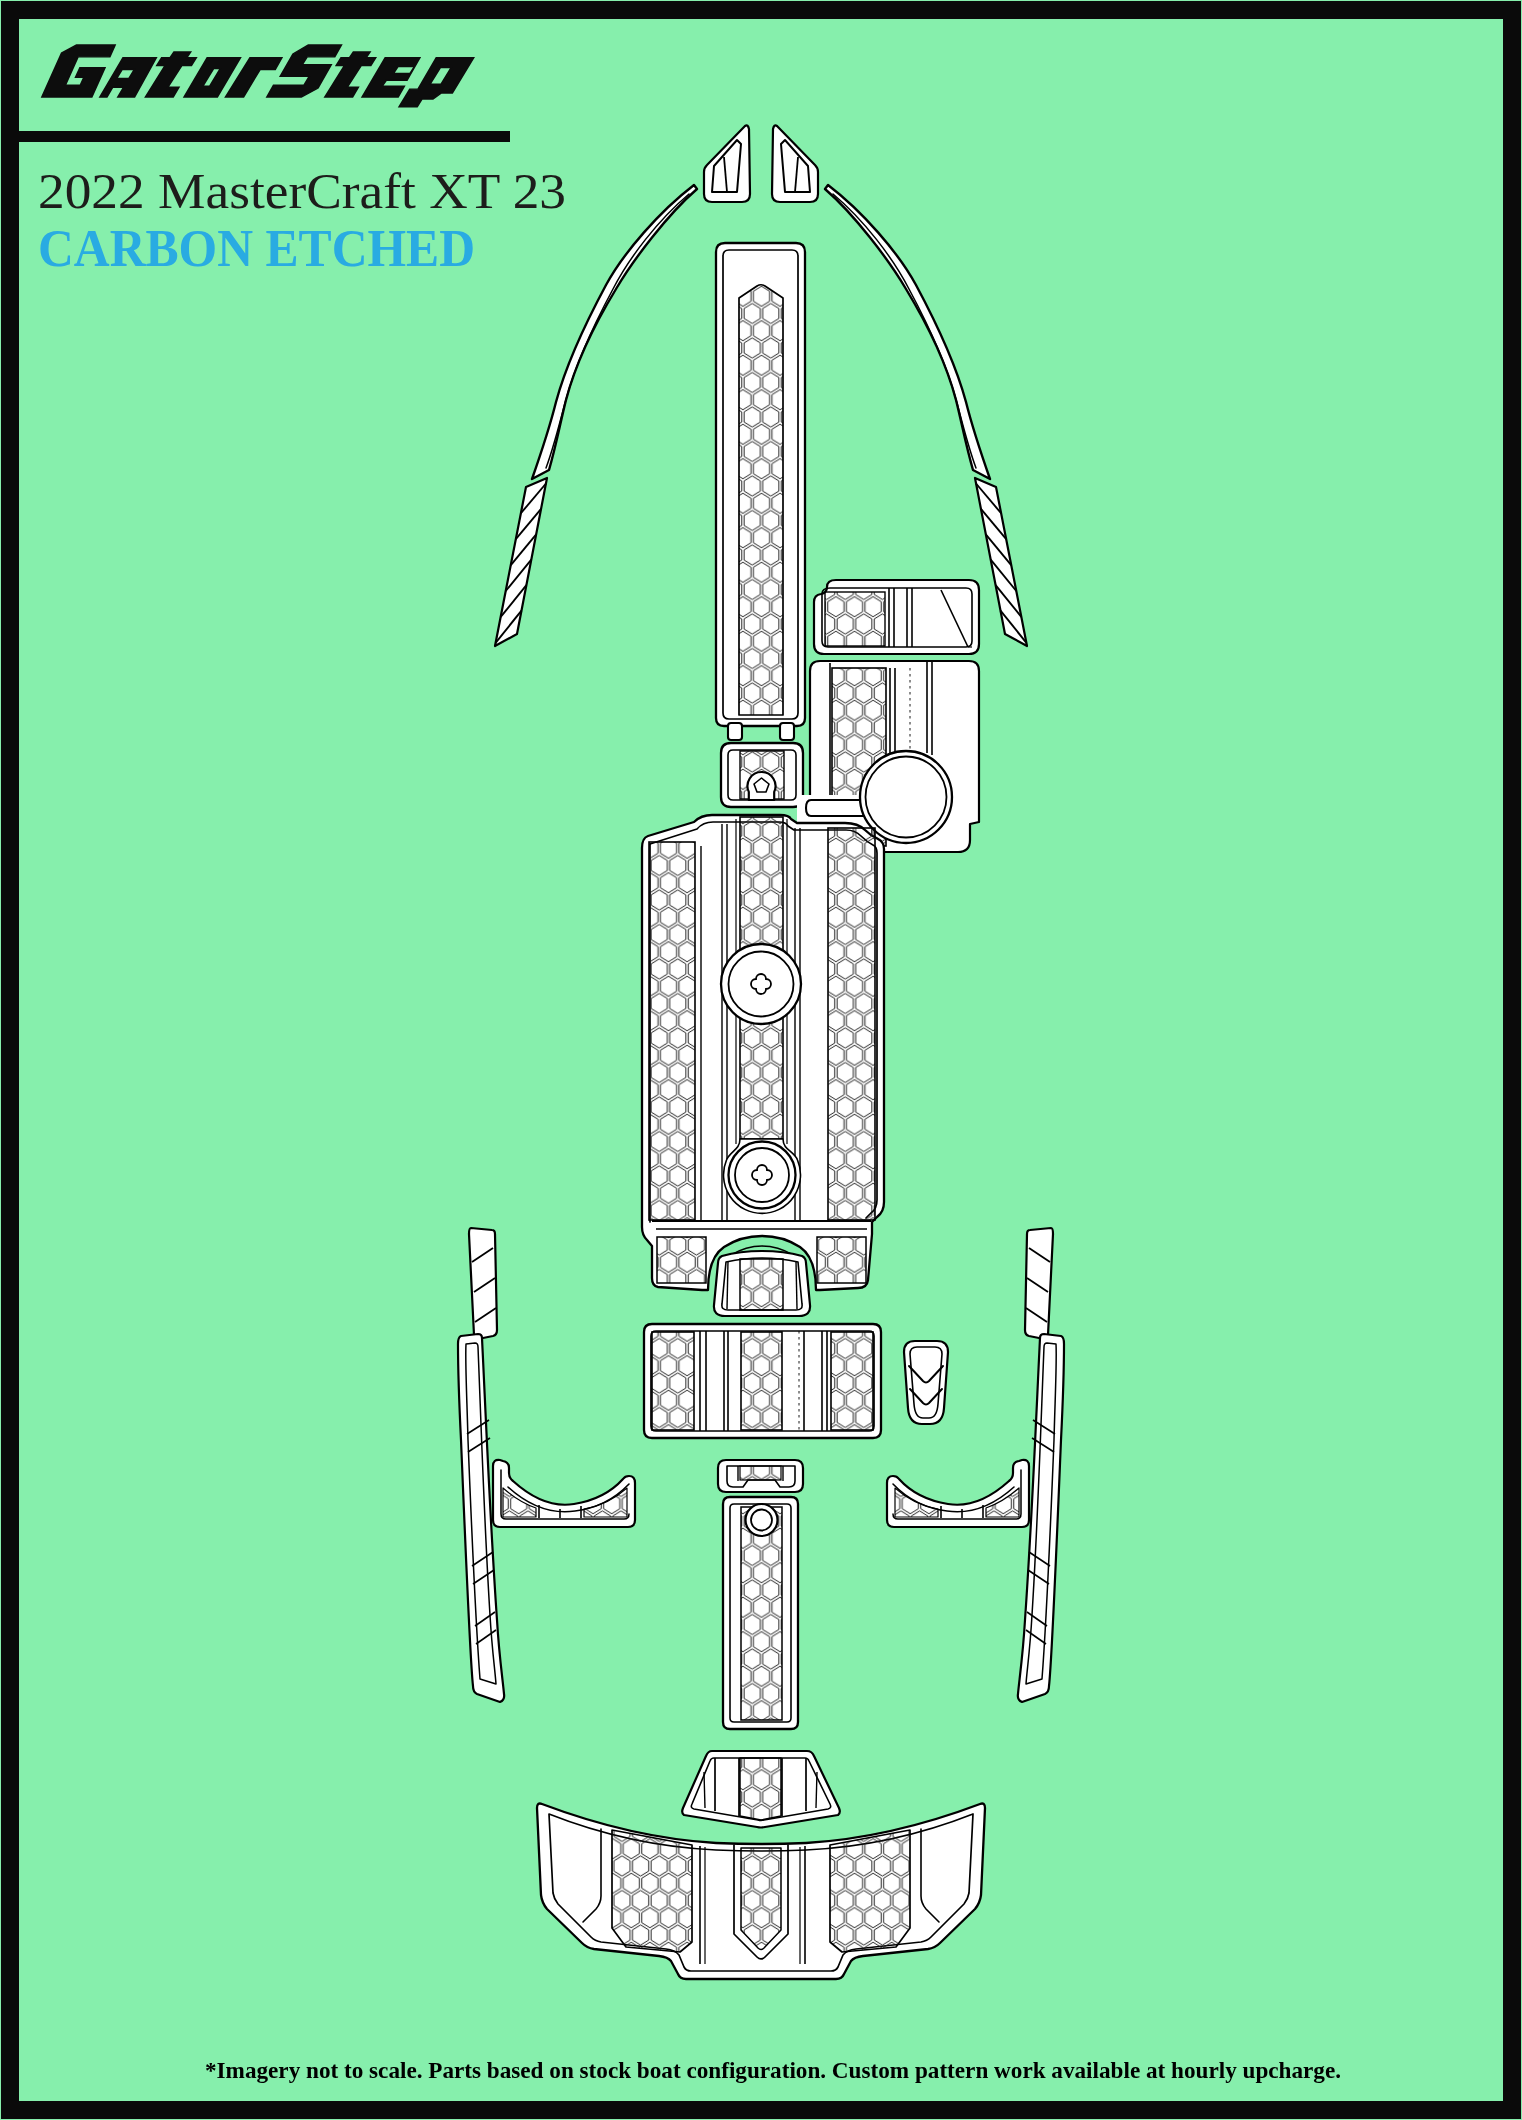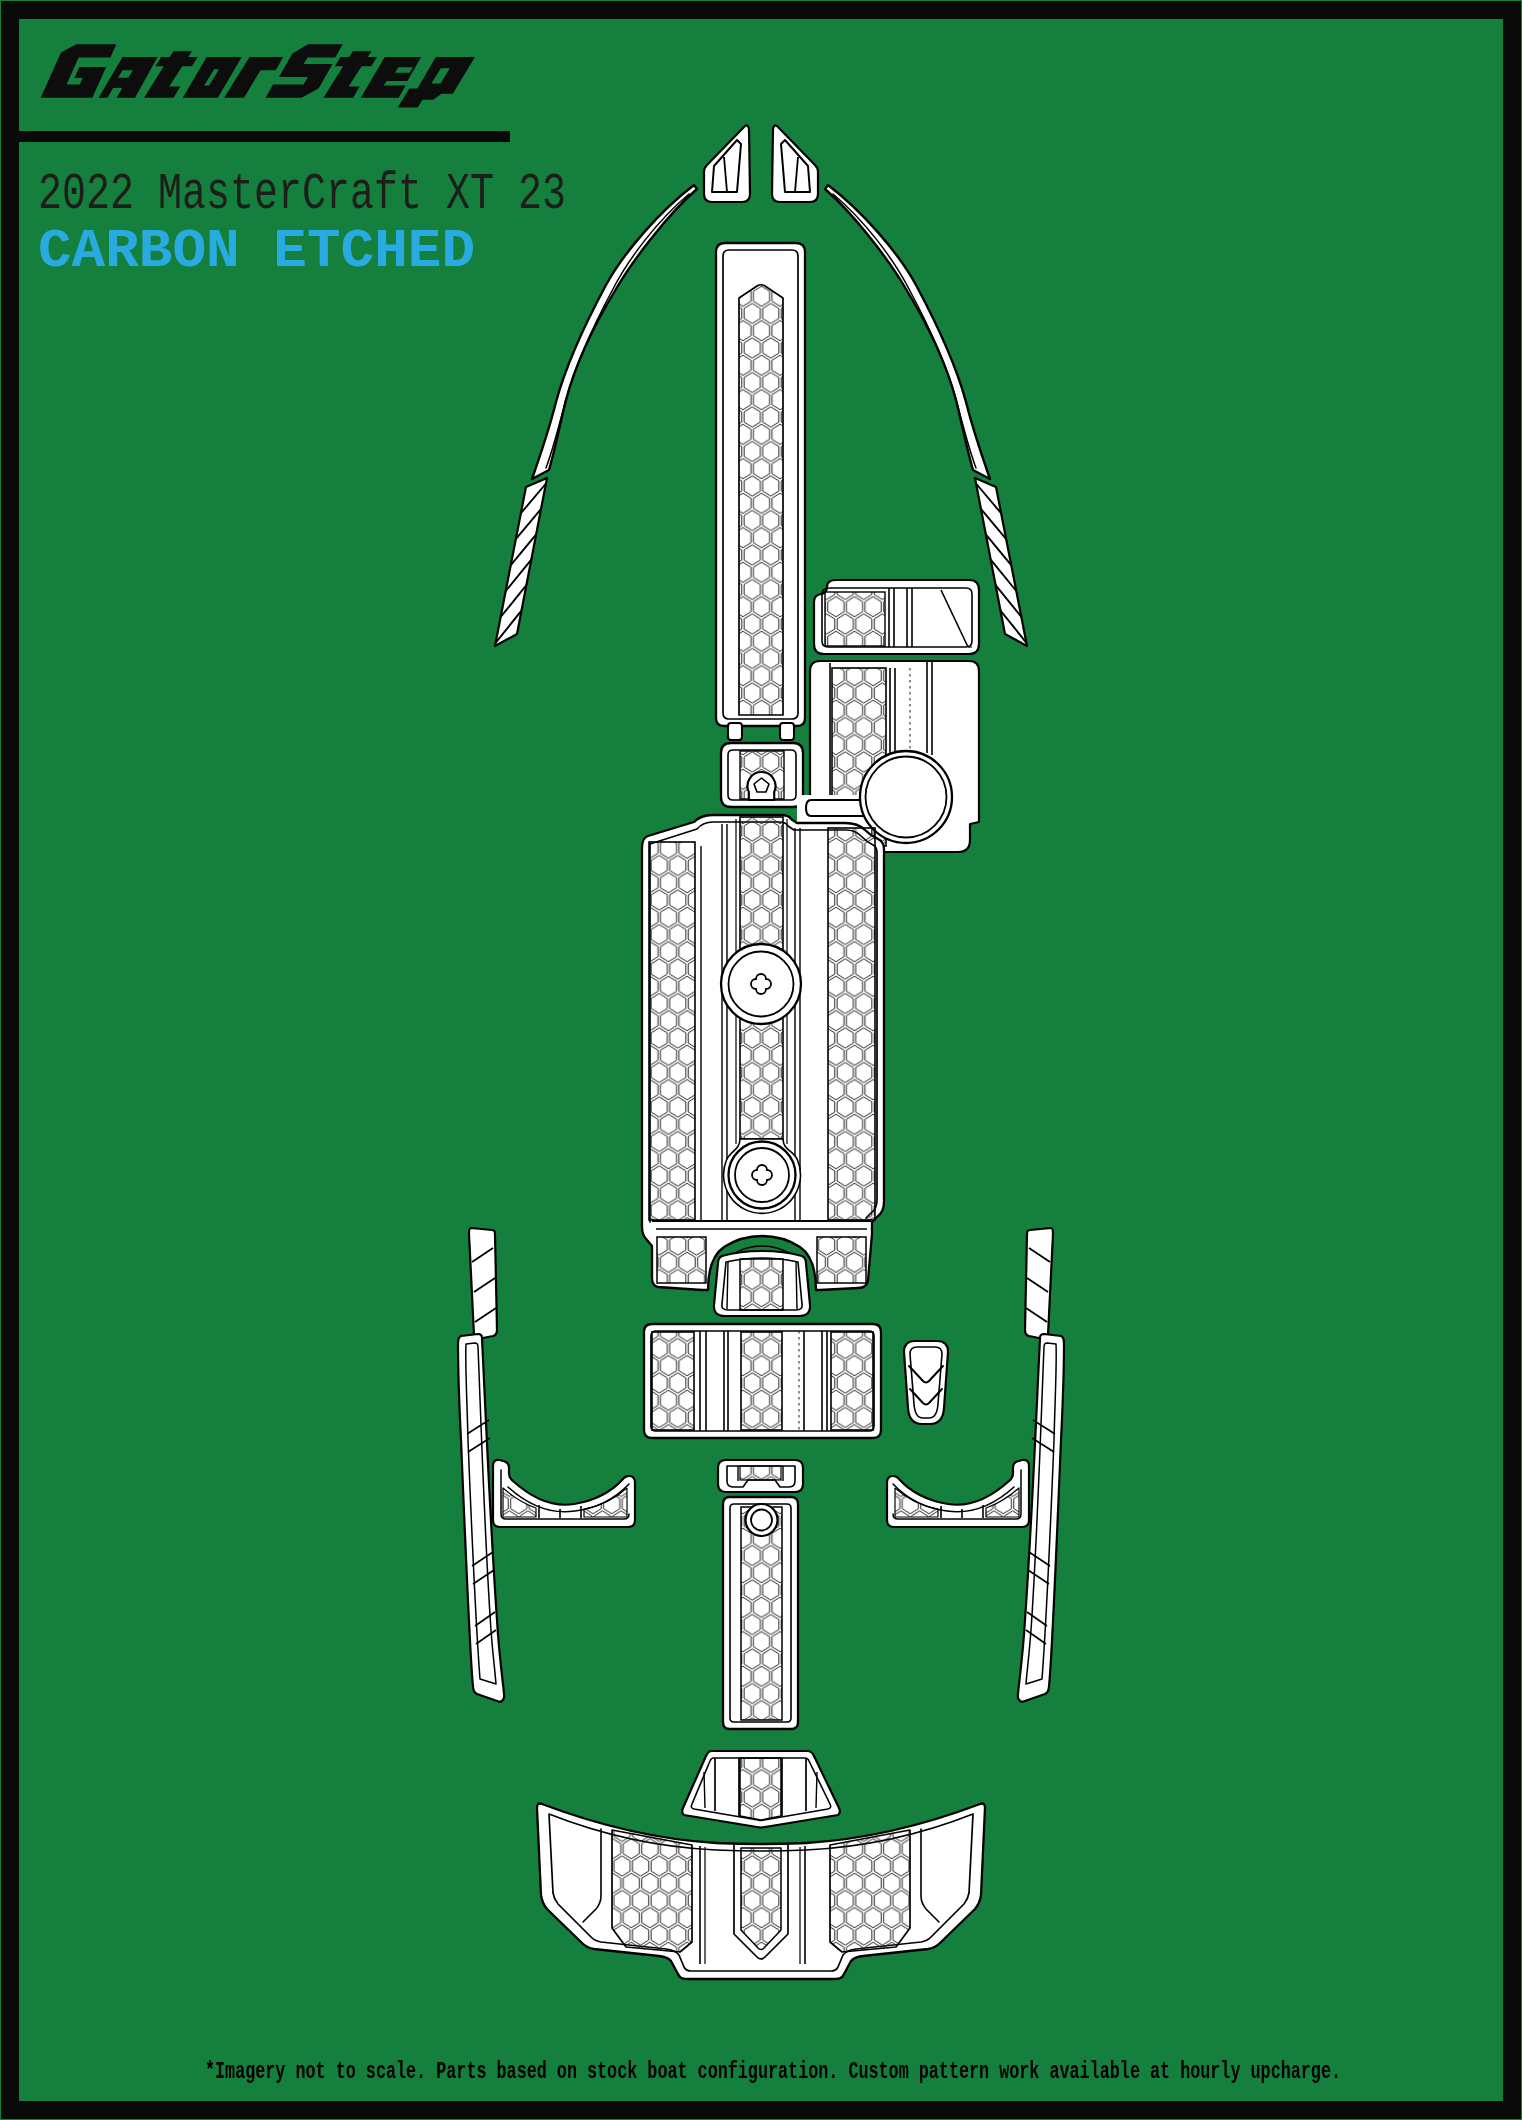--- a/index.html
+++ b/index.html
@@ -1,17 +1,17 @@
 <!DOCTYPE html>
 <html><head>
 <meta charset="utf-8">
 <style>
   html,body { margin:0; padding:0; background:#fff; }
-  .page { position:relative; width:1522px; height:2120px; background:#15803d;
-          font-family:Liberation Mono, monospace; overflow:hidden; }
+  .page { position:relative; width:1522px; height:2120px; background:#86efac;
+          font-family:Liberation Serif, serif; overflow:hidden; }
 </style>
 </head>
 <body>
 <div class="page">
 <svg width="1522" height="2120" viewBox="0 0 1522 2120" xmlns="http://www.w3.org/2000/svg">
 <defs>
         <pattern id="hx" width="18.6" height="34.5" patternUnits="userSpaceOnUse" patternTransform="translate(-1.1,3)">
           <g fill="none" stroke="#1a1a1a" stroke-width="0.95">
             <polygon points="9.30,-10.05 17.40,-5.03 17.40,5.03 9.30,10.05 1.20,5.03 1.20,-5.03"></polygon>
             <polygon points="9.30,24.45 17.40,29.48 17.40,39.52 9.30,44.55 1.20,39.52 1.20,29.48"></polygon>

